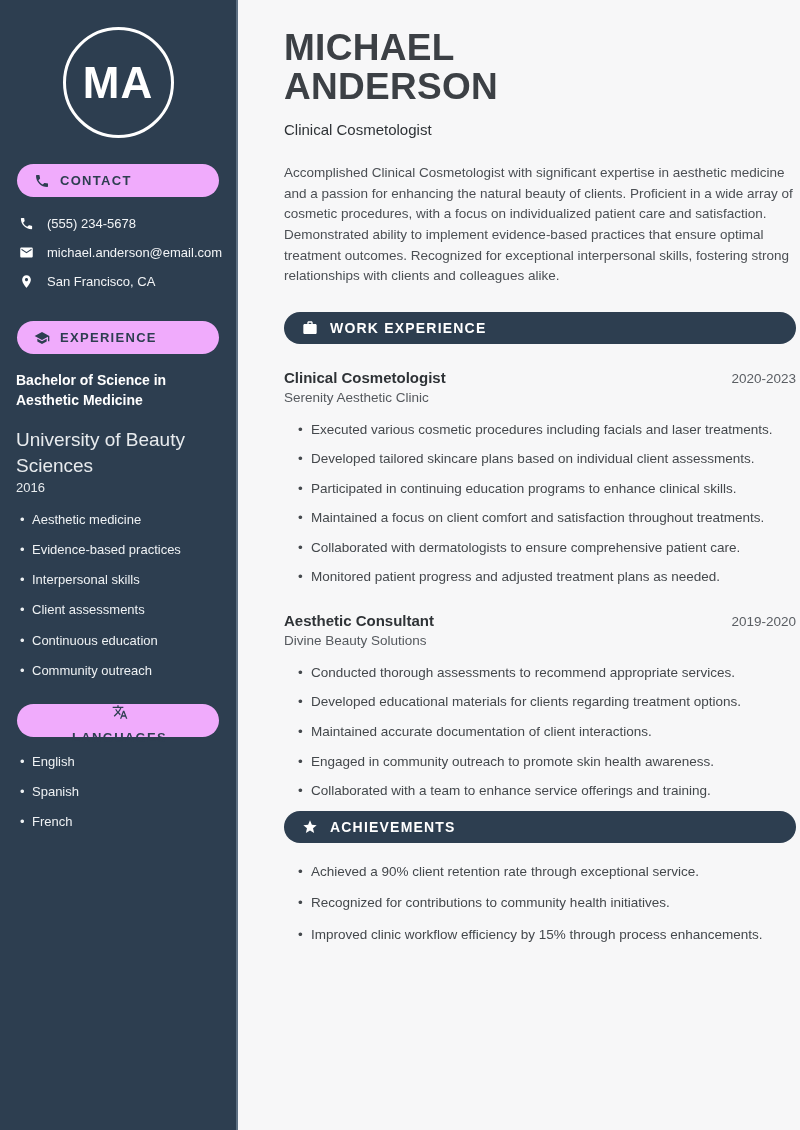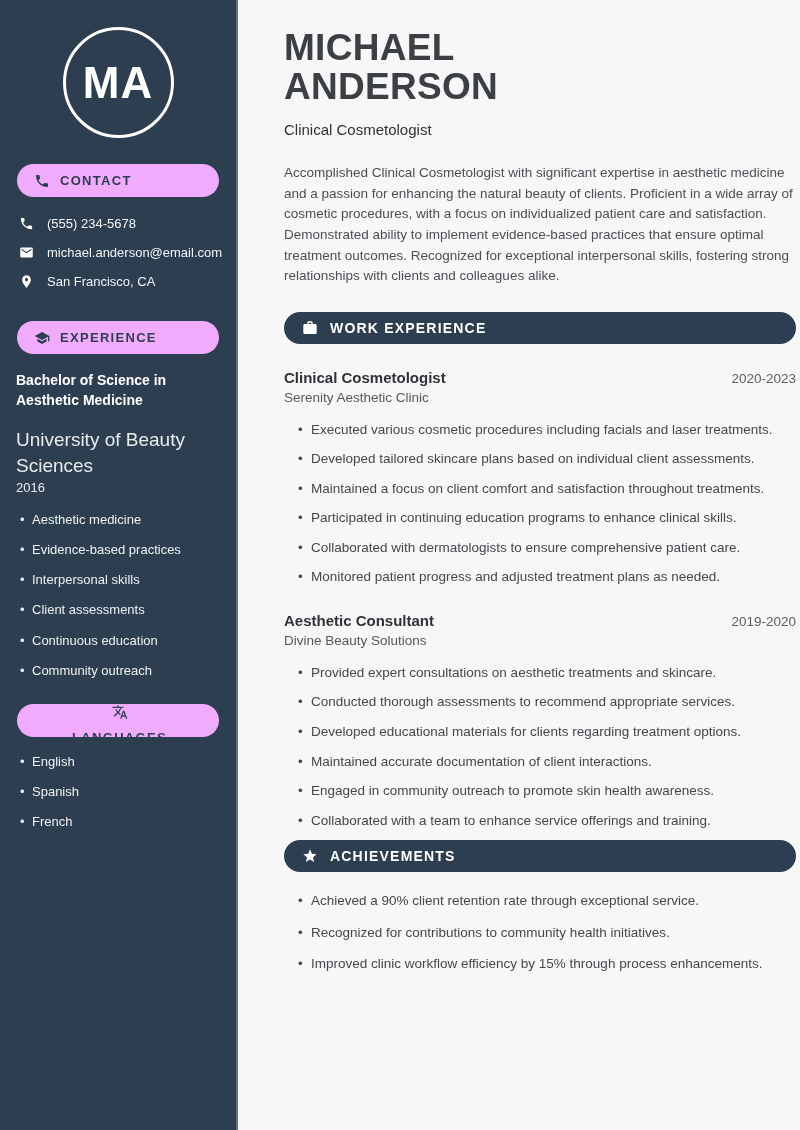--- a/index.html
+++ b/index.html
@@ -179,35 +179,34 @@
 
   <div>
     <div class="job-header">
       <span class="job-title">Clinical Cosmetologist</span>
       <span class="job-dates">2020-2023</span>
     </div>
     <div class="job-company">Serenity Aesthetic Clinic</div>
     <ul class="main-list">
       <li>Executed various cosmetic procedures including facials and laser treatments.</li>
       <li>Developed tailored skincare plans based on individual client assessments.</li>
+      <li>Participated in continuing education programs to enhance clinical skills.</li>
       <li>Maintained a focus on client comfort and satisfaction throughout treatments.</li>
-      <li>Participated in continuing education programs to enhance clinical skills.</li>
       <li>Collaborated with dermatologists to ensure comprehensive patient care.</li>
       <li>Monitored patient progress and adjusted treatment plans as needed.</li>
     </ul>
   </div>
 
   <div>
     <div class="job-header">
       <span class="job-title">Aesthetic Consultant</span>
       <span class="job-dates">2019-2020</span>
     </div>
     <div class="job-company">Divine Beauty Solutions</div>
     <ul class="main-list">
-      <li>Provided expert consultations on aesthetic treatments and skincare.</li>
       <li>Conducted thorough assessments to recommend appropriate services.</li>
       <li>Developed educational materials for clients regarding treatment options.</li>
       <li>Maintained accurate documentation of client interactions.</li>
       <li>Engaged in community outreach to promote skin health awareness.</li>
       <li>Collaborated with a team to enhance service offerings and training.</li>
     </ul>
   </div>
 
   <div class="section-pill pill-achievements">
     <svg viewBox="0 0 24 24">

